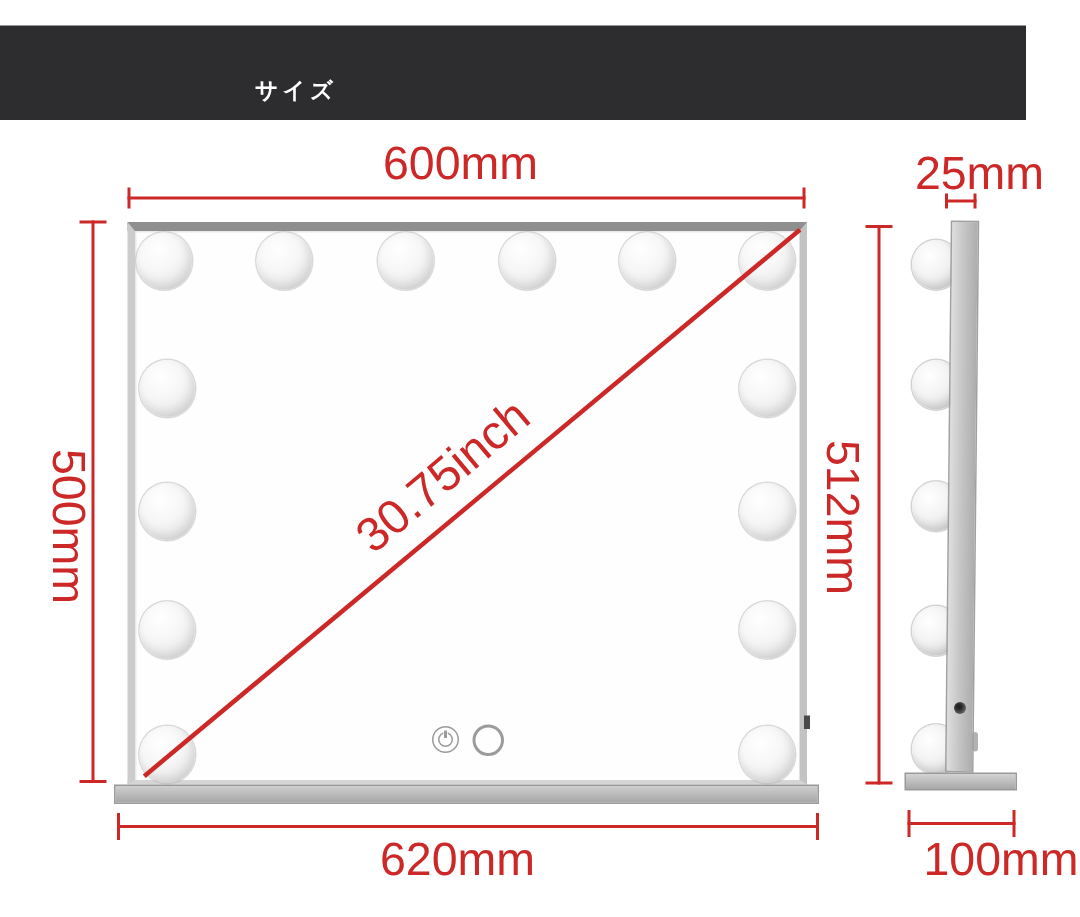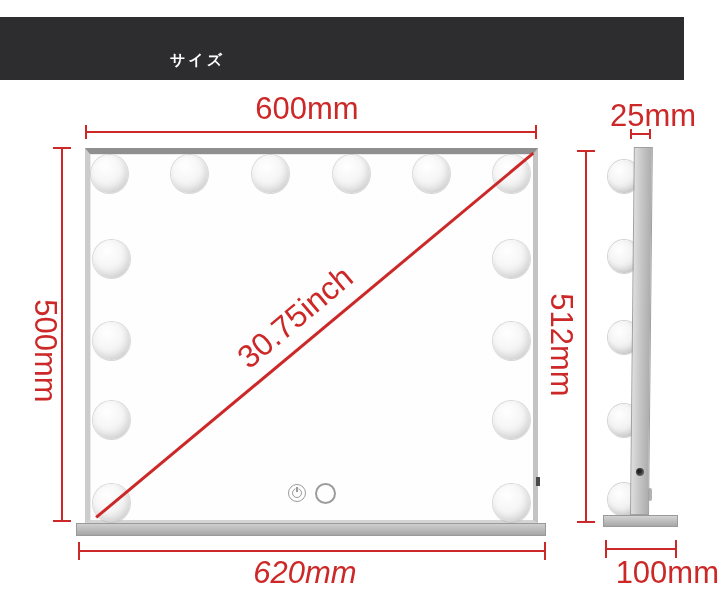--- a/index.html
+++ b/index.html
@@ -107,21 +107,21 @@
     <div class="touch-power">
       <div class="tp-ring"></div>
       <div class="tp-bar"></div>
     </div>
     <div class="touch-ring"></div>
     <div class="side-switch"></div>
 
     <div class="mirror-base"></div>
 
     <div class="hdim big" style="left:78px;top:550px;width:468px;"></div>
-    <div class="dim-label" style="left:225px;top:555px;width:160px;font-style:italic;">620mm</div>
+    <div class="dim-label" style="left:225px;top:555px;width:160px;">620mm</div>
   </div>
 
   <div>
     <div class="dim-label" style="left:573px;top:98px;width:160px;">25mm</div>
     <div class="hdim small" style="left:630px;top:133px;width:21px;"></div>
 
     <div class="dim-label rot90" style="left:501px;top:327px;width:120px;">512mm</div>
     <div class="vdim" style="left:585px;top:150px;height:373px;"></div>
 
     <div class="side-nub"></div>

